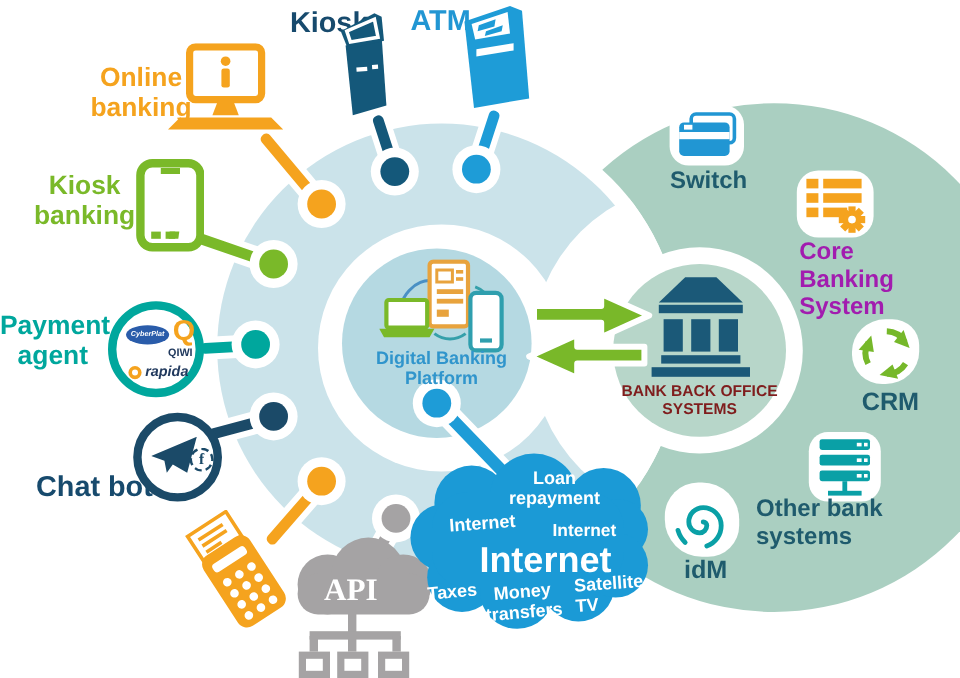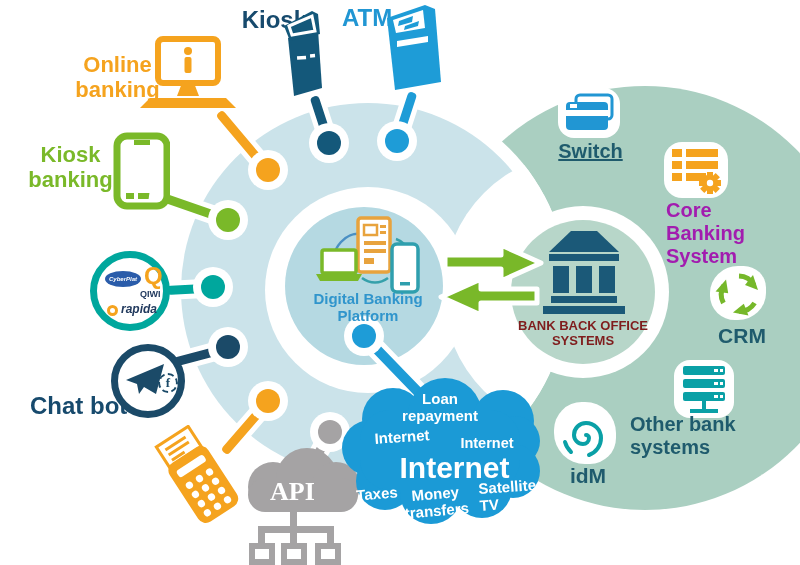--- a/index.html
+++ b/index.html
@@ -80,20 +80,21 @@
 
   <div class="lbl" style="left:18px;top:142px;width:105px;font-size:22px;color:#7ab929;text-align:center;">Kiosk banking</div>
   <svg class="abs" style="left:112px;top:132px;" width="58" height="78">
     <rect x="5" y="4" width="50" height="70" rx="10" fill="#fff" stroke="#7ab929" stroke-width="7"></rect>
     <rect x="22" y="8" width="16" height="5" fill="#7ab929"></rect>
     <rect x="14" y="61" width="8" height="6" fill="#7ab929"></rect>
     <rect x="26" y="61" width="8" height="6" fill="#7ab929"></rect>
     <rect x="38" y="61" width="8" height="6" fill="#7ab929" transform="skewX(-8)"></rect>
   </svg>
 
+  <div class="lbl" style="left:0px;top:258px;width:88px;font-size:22px;color:#00a79d;text-align:center;">Payment agent</div>
   <div class="circle" style="left:90px;top:251px;width:80px;height:80px;background:#fff;border:7px solid #00a79d;box-sizing:border-box;">
     <div class="abs" style="left:8px;top:13px;width:36px;height:16px;background:#2a5caa;border-radius:50%;color:#fff;
                 font-size:6px;font-style:italic;text-align:center;line-height:16px;">CyberPlat</div>
     <div class="abs" style="left:47px;top:4px;font-size:24px;color:#f5a31e;">Q</div>
     <div class="abs" style="left:43px;top:31px;font-size:9px;color:#223a5e;">QIWI</div>
     <div class="circle" style="left:10px;top:47px;width:11px;height:11px;border:3px solid #f5a31e;box-sizing:border-box;"></div>
     <div class="abs" style="left:24px;top:44px;font-size:12px;font-style:italic;color:#223a5e;">rapida</div>
   </div>
 
   <div class="lbl" style="left:30px;top:392px;width:110px;font-size:24px;color:#174a6d;">Chat bot</div>
@@ -162,21 +163,21 @@
   </svg>
   <div class="lbl" style="left:512px;top:319px;width:142px;font-size:13px;color:#7f1d1d;text-align:center;">BANK BACK OFFICE SYSTEMS</div>
 
   <div class="blob" style="left:558px;top:88px;width:62px;height:50px;"></div>
   <svg class="abs" style="left:560px;top:90px;" width="58" height="46">
     <rect x="16" y="5" width="36" height="24" rx="4" fill="#fff" stroke="#2196d3" stroke-width="3"></rect>
     <rect x="6" y="12" width="42" height="28" rx="4" fill="#2196d3"></rect>
     <rect x="6" y="20" width="42" height="6" fill="#fff"></rect>
     <rect x="10" y="14" width="7" height="4" fill="#fff"></rect>
   </svg>
-  <div class="lbl" style="left:548px;top:140px;width:85px;font-size:20px;color:#1f5b6d;text-align:center;text-decoration:underline;">Switch</div>
+  <div class="lbl" style="left:548px;top:140px;width:85px;font-size:20px;color:#1f5b6d;text-align:center;">Switch</div>
 
   <div class="blob" style="left:664px;top:142px;width:64px;height:56px;border-radius:18px;"></div>
   <svg class="abs" style="left:670px;top:147px;" width="54" height="48">
     <rect x="2" y="2" width="10" height="8" fill="#f5a31e"></rect>
       <rect x="16" y="2" width="32" height="8" fill="#f5a31e"></rect>
     <rect x="2" y="14" width="10" height="8" fill="#f5a31e"></rect>
       <rect x="16" y="14" width="32" height="8" fill="#f5a31e"></rect>
     <rect x="2" y="26" width="10" height="8" fill="#f5a31e"></rect>
       <rect x="16" y="26" width="20" height="8" fill="#f5a31e"></rect>
     <g fill="#f5a31e">
@@ -254,21 +255,21 @@
     <div class="cloudpart" style="left:362px;top:388px;width:62px;height:62px;background:#1b9ad6;"></div>
     <div class="cloudpart" style="left:408px;top:378px;width:74px;height:74px;background:#1b9ad6;"></div>
     <div class="cloudpart" style="left:472px;top:390px;width:62px;height:62px;background:#1b9ad6;"></div>
     <div class="cloudpart" style="left:490px;top:416px;width:50px;height:50px;background:#1b9ad6;"></div>
     <div class="cloudpart" style="left:342px;top:420px;width:56px;height:56px;background:#1b9ad6;"></div>
     <div class="cloudpart" style="left:356px;top:452px;width:58px;height:58px;background:#1b9ad6;"></div>
     <div class="cloudpart" style="left:400px;top:462px;width:62px;height:62px;background:#1b9ad6;"></div>
     <div class="cloudpart" style="left:452px;top:458px;width:60px;height:60px;background:#1b9ad6;"></div>
     <div class="cloudpart" style="left:486px;top:444px;width:54px;height:54px;background:#1b9ad6;"></div>
     <div class="abs" style="left:360px;top:410px;width:160px;height:80px;background:#1b9ad6;border-radius:30px;"></div>
-    <div class="ctext" style="left:392px;top:391px;width:96px;font-size:15px;text-align:center;">Loan repayment</div>
+    <div class="ctext" style="left:414px;top:391px;width:96px;font-size:15px;text-align:center;">Loan repayment</div>
     <div class="ctext" style="left:370px;top:429px;width:64px;font-size:15px;text-align:center;transform:rotate(-4deg);">Internet</div>
     <div class="ctext" style="left:450px;top:436px;width:74px;font-size:14.5px;text-align:center;">Internet</div>
     <div class="ctext" style="left:372px;top:451px;width:165px;font-size:30px;text-align:center;">Internet</div>
     <div class="ctext" style="left:352px;top:486px;width:50px;font-size:15px;text-align:center;transform:rotate(-5deg);">Taxes</div>
     <div class="ctext" style="left:404px;top:486px;width:64px;font-size:15px;text-align:center;transform:rotate(-5deg);">Money transfers</div>
     <div class="ctext" style="left:479px;top:479px;width:58px;font-size:15px;transform:rotate(-4deg);">Satellite TV</div>
   </div>
 
 </div>
 

